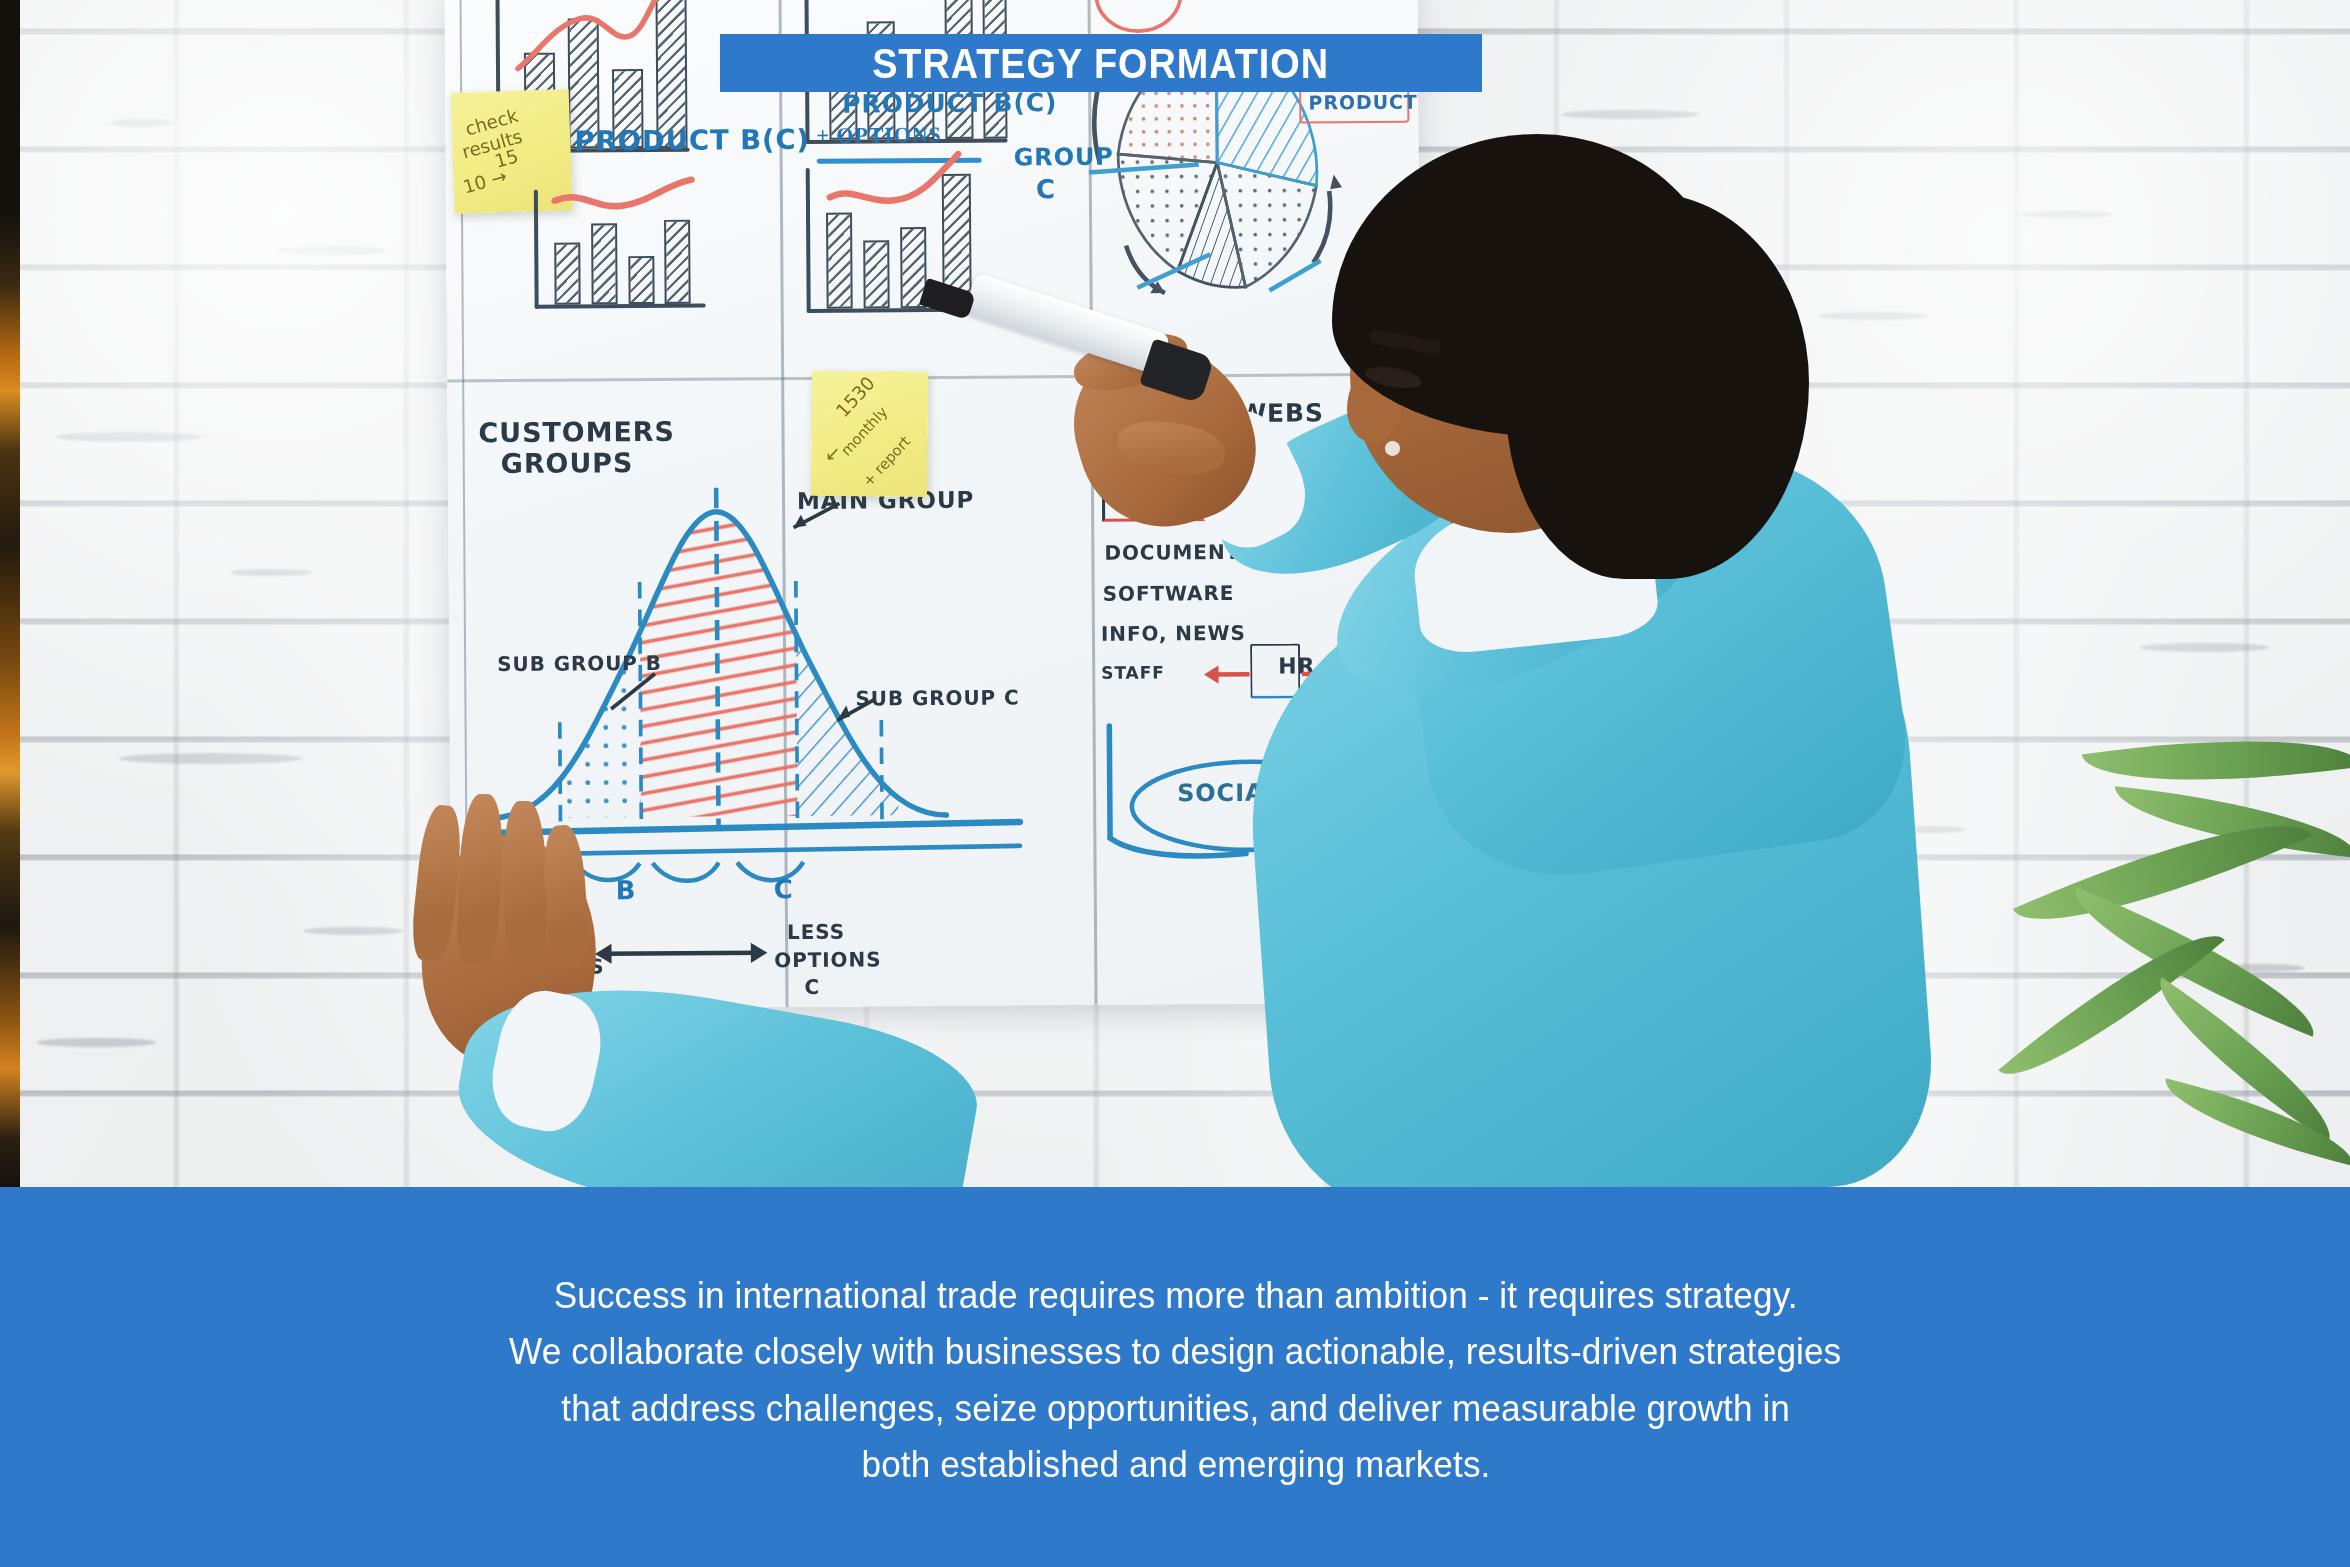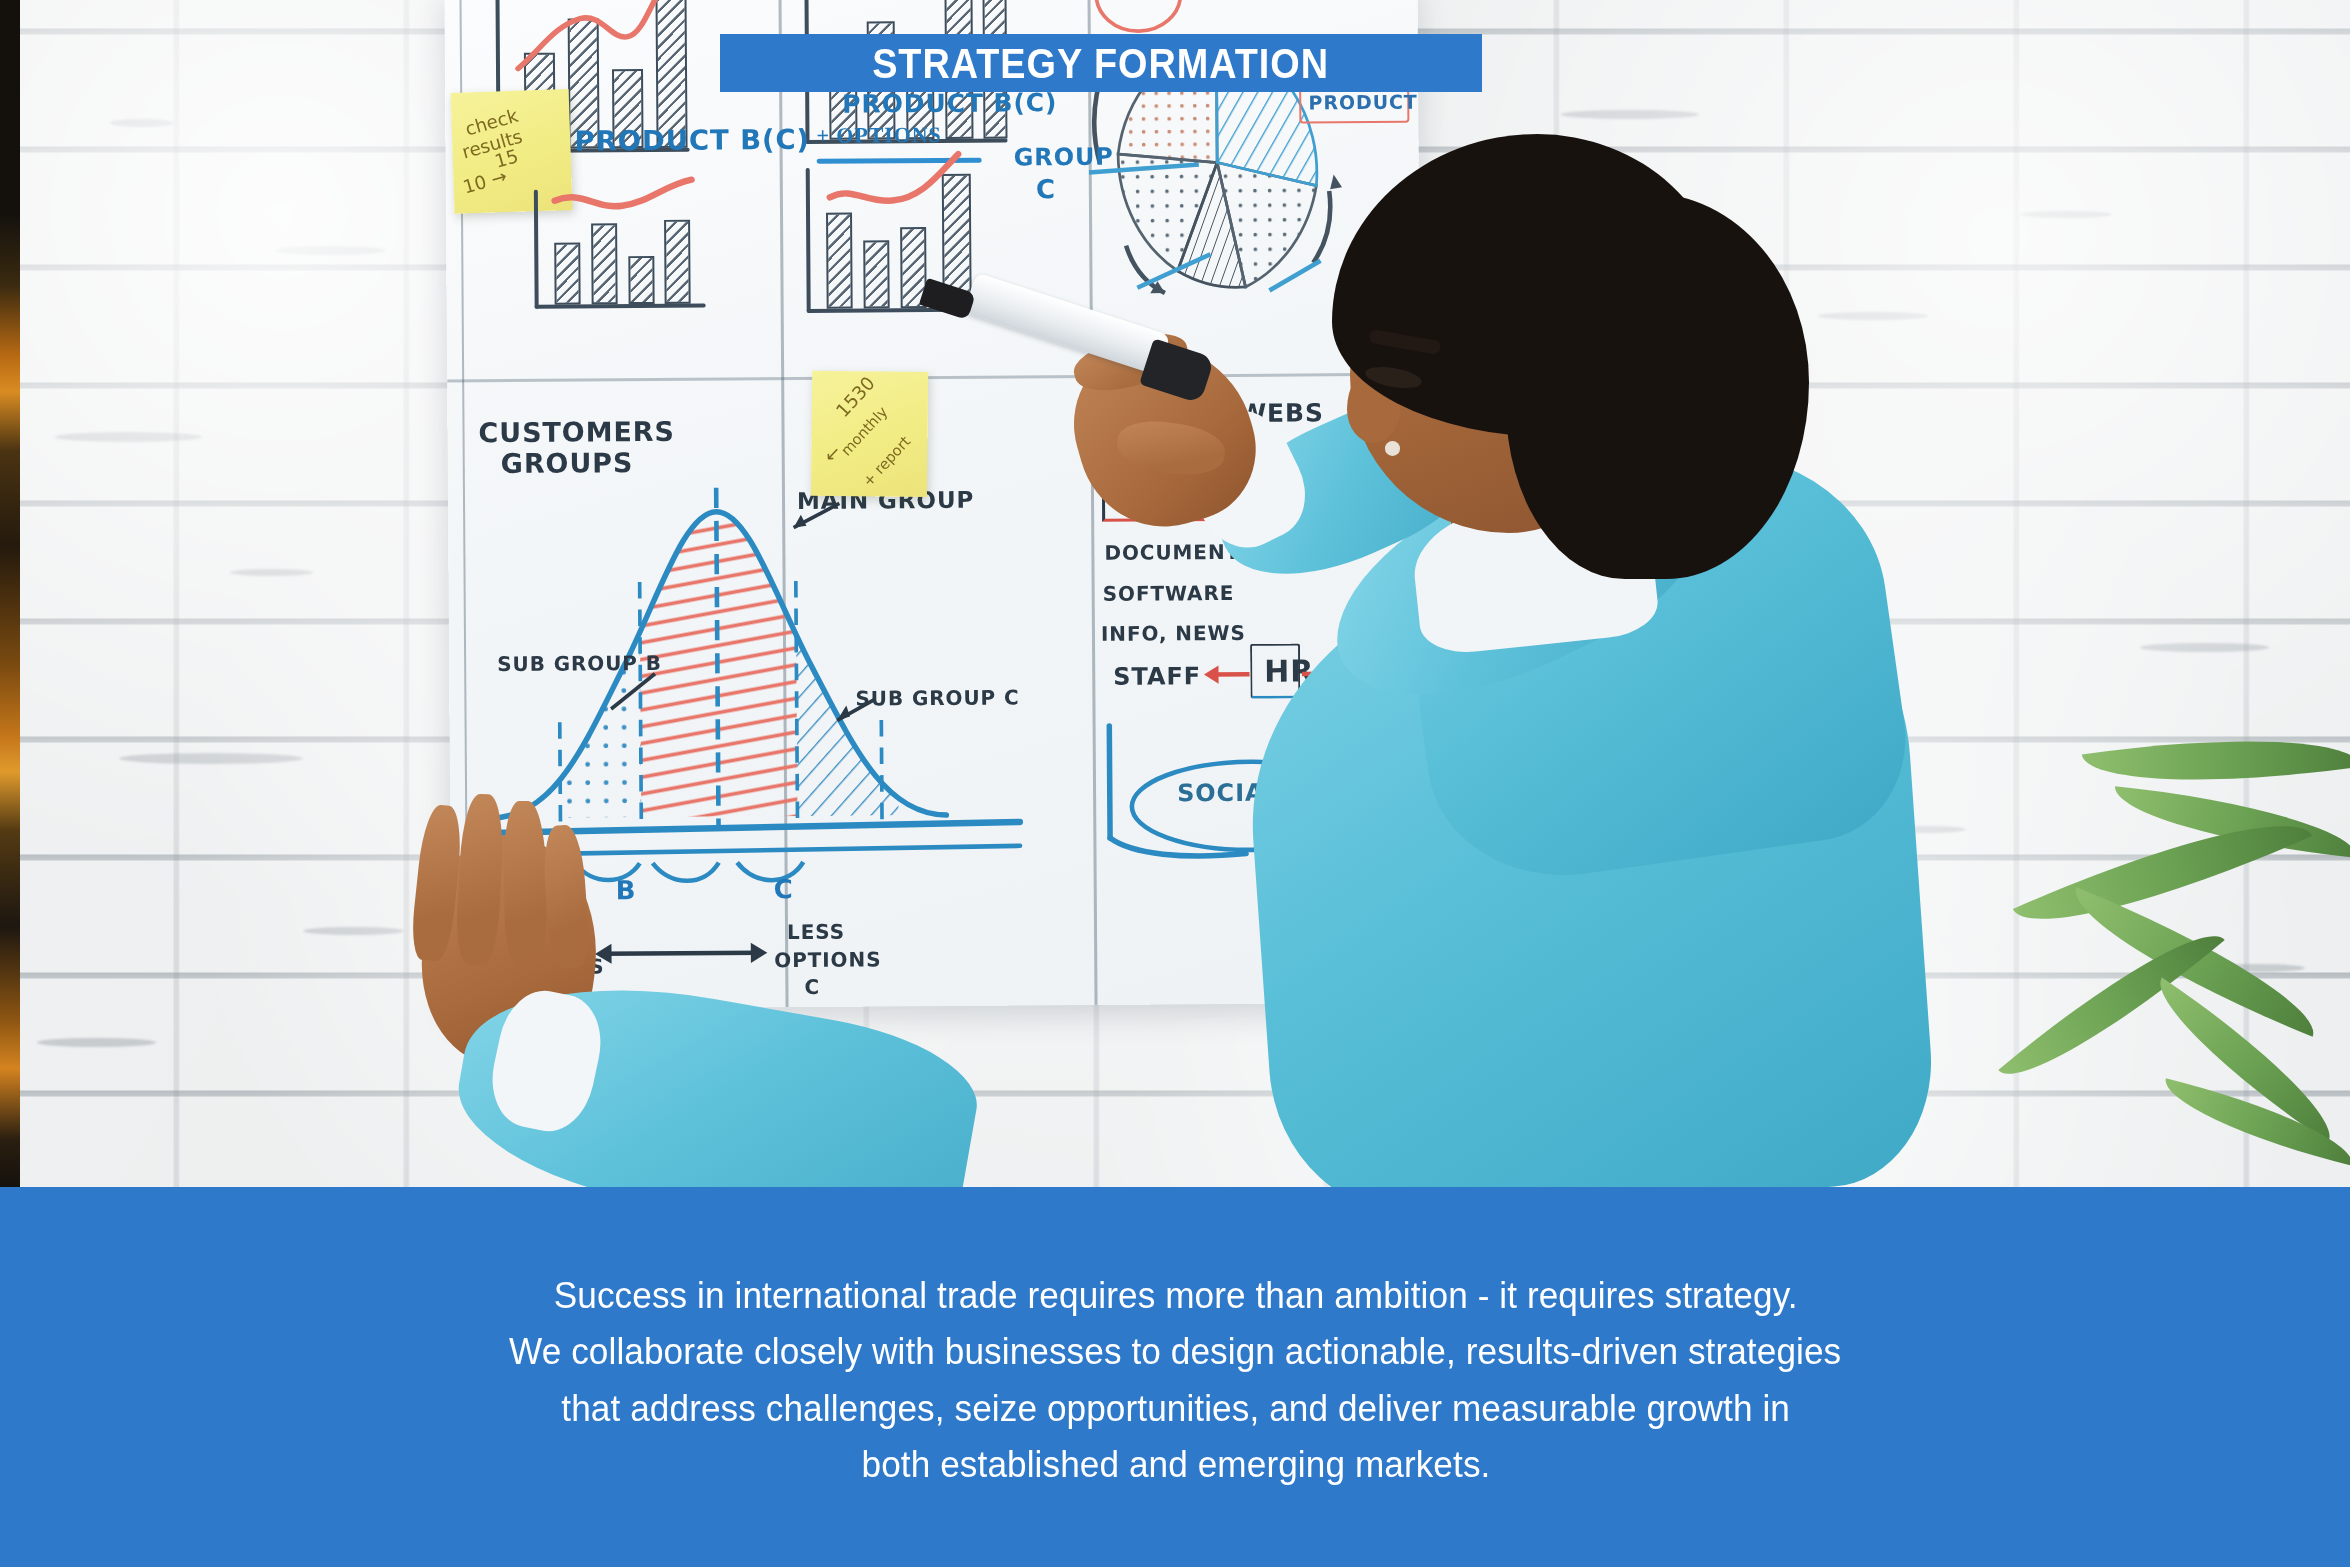--- a/index.html
+++ b/index.html
@@ -490,25 +490,25 @@
         <div class="hw caps" style="left:7.3px; top:5.5px; font-size:20px;">INTERNAL</div>
       </div>
       <div style="position:absolute; left:814px; top:492px; width:138px; height:42px;
                   border-top:2.8px solid #5a6a76; border-left:2.8px solid #5a6a76;">
         <div class="hw caps" style="left:5.5px; top:5.5px; font-size:19px;">ERNAL US</div>
       </div>
 
       <div class="hw caps" style="left:656px; top:556px; font-size:20px;">DOCUMENTS</div>
       <div class="hw caps" style="left:654px; top:597px; font-size:20px;">SOFTWARE</div>
       <div class="hw caps" style="left:652px; top:637px; font-size:20px;">INFO, NEWS</div>
-      <div class="hw caps" style="left:652px; top:678px; font-size:24px;margin-left:12px;">STAFF</div>
+      <div class="hw caps" style="left:652px; top:678px; font-size:17px;">STAFF</div>
 
       <div style="position:absolute; left:801px; top:659px; width:50px; height:55px;
                   border:2.8px solid #2b3a46; border-radius:2.8px; border-bottom:3.7px solid #2c8ac2;">
-        <div class="hw caps" style="left:12px; top:9.2px; font-size:30px;">HR</div>
+        <div class="hw caps" style="left:26px; top:9.2px; font-size:22px;">HR</div>
       </div>
       <svg style="position:absolute; left:751px; top:674px;" width="53" height="31" viewBox="0 0 58 34">
         <line x1="14" y1="17" x2="54" y2="17" stroke="#d9524a" stroke-width="5"></line>
         <path d="M4,17 l16,-10 l0,20 z" fill="#d9524a"></path>
       </svg>
       <svg style="position:absolute; left:849px; top:674px;" width="53" height="31" viewBox="0 0 58 34">
         <line x1="4" y1="17" x2="44" y2="17" stroke="#d9524a" stroke-width="5"></line>
         <path d="M54,17 l-16,-10 l0,20 z" fill="#d9524a"></path>
       </svg>
 

